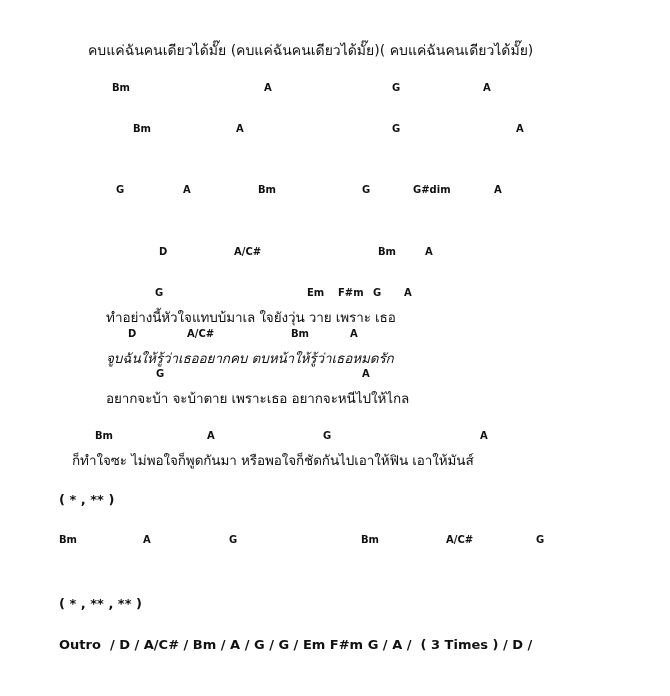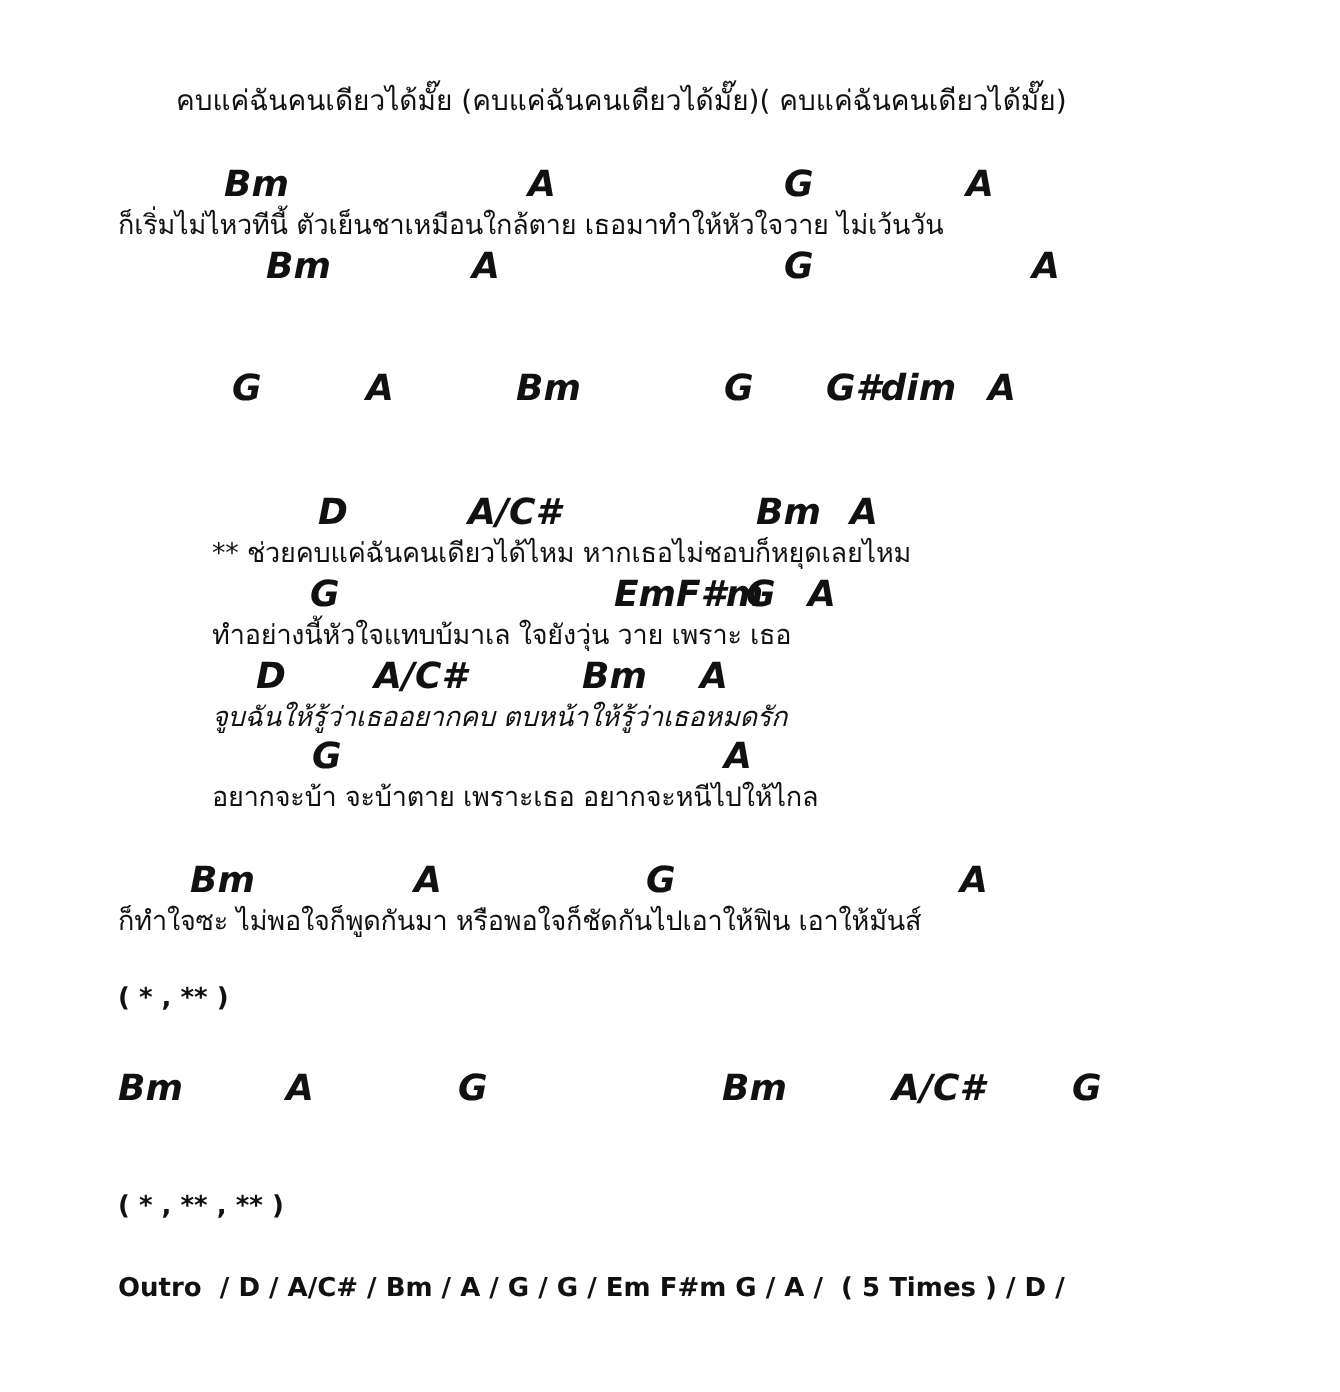--- a/index.html
+++ b/index.html
@@ -1,38 +1,37 @@
 <!DOCTYPE html>
 <html><head>
   <meta charset="utf-8">
   <style>
     html, body { margin: 0; padding: 0; background: #ffffff; }
     body { width: 670px; height: 696px; position: relative; overflow: hidden;
            font-family: "DejaVu Sans", "Liberation Sans", sans-serif; color: #111111; }
     .sheet { position: absolute; left: 0; top: 0; width: 535px; height: 696px; }
     .line { position: absolute; white-space: nowrap; }
     .lyric { font-size: 13.5px; letter-spacing: -0.1px; }
-    .chord { position: absolute; font-weight: bold; font-size: 18px; white-space: nowrap; font-style: italic; }
+    .chord { position: absolute; font-weight: bold; font-size: 10px; white-space: nowrap; }
     .section { font-weight: bold; font-size: 13px; }
     .title { font-size: 14px; }
   </style>
 </head>
 <body>
 
 <div class="sheet">
 
   <div class="line title" style="left:88px; top:39px;">คบแค่ฉันคนเดียวได้มั๊ย (คบแค่ฉันคนเดียวได้มั๊ย)( คบแค่ฉันคนเดียวได้มั๊ย)</div>
 
   <div class="line" style="left:0; top:82px; width:670px; height:16px;">
     <span class="chord" style="left:112px;">Bm</span>
     <span class="chord" style="left:264px;">A</span>
     <span class="chord" style="left:392px;">G</span>
     <span class="chord" style="left:483px;">A</span>
   </div>
-  <div class="line lyric" style="left:59px; top:101px;">ก็เริ่มไม่ไหวทีนี้ ตัวเย็นชาเหมือนใกล้ตาย เธอมาทำให้หัวใจวาย ไม่เว้นวัน</div>
 
   <div class="line" style="left:0; top:123px; width:670px; height:16px;">
     <span class="chord" style="left:133px;">Bm</span>
     <span class="chord" style="left:236px;">A</span>
     <span class="chord" style="left:392px;">G</span>
     <span class="chord" style="left:516px;">A</span>
   </div>
 
   <div class="line" style="left:0; top:184px; width:670px; height:16px;">
     <span class="chord" style="left:116px;">G</span>
@@ -42,21 +41,20 @@
     <span class="chord" style="left:413px;">G#dim</span>
     <span class="chord" style="left:494px;">A</span>
   </div>
 
   <div class="line" style="left:0; top:246px; width:670px; height:16px;">
     <span class="chord" style="left:159px;">D</span>
     <span class="chord" style="left:234px;">A/C#</span>
     <span class="chord" style="left:378px;">Bm</span>
     <span class="chord" style="left:425px;">A</span>
   </div>
-  <div class="line lyric" style="left:106px; top:265px;">** ช่วยคบแค่ฉันคนเดียวได้ไหม หากเธอไม่ชอบก็หยุดเลยไหม</div>
 
   <div class="line" style="left:0; top:287px; width:670px; height:16px;">
     <span class="chord" style="left:155px;">G</span>
     <span class="chord" style="left:307px;">Em</span>
     <span class="chord" style="left:338px;">F#m</span>
     <span class="chord" style="left:373px;">G</span>
     <span class="chord" style="left:404px;">A</span>
   </div>
   <div class="line lyric" style="left:106px; top:306px;">ทำอย่างนี้หัวใจแทบบ้มาเล ใจยังวุ่น  วาย เพราะ เธอ</div>
 
@@ -73,30 +71,30 @@
     <span class="chord" style="left:362px;">A</span>
   </div>
   <div class="line lyric" style="left:106px; top:387px;">อยากจะบ้า จะบ้าตาย เพราะเธอ อยากจะหนีไปให้ไกล</div>
 
   <div class="line" style="left:0; top:430px; width:670px; height:16px;">
     <span class="chord" style="left:95px;">Bm</span>
     <span class="chord" style="left:207px;">A</span>
     <span class="chord" style="left:323px;">G</span>
     <span class="chord" style="left:480px;">A</span>
   </div>
-  <div class="line lyric" style="left:59px; top:449px;">ก็ทำใจซะ ไม่พอใจก็พูดกันมา หรือพอใจก็ชัดกันไปเอาให้ฟิน เอาให้มันส์</div>
+  <div class="line lyric" style="left:72px; top:449px;">ก็ทำใจซะ ไม่พอใจก็พูดกันมา หรือพอใจก็ชัดกันไปเอาให้ฟิน เอาให้มันส์</div>
 
   <div class="line section" style="left:59px; top:492px;">( * , ** )</div>
 
   <div class="line" style="left:0; top:534px; width:670px; height:16px;">
     <span class="chord" style="left:59px;">Bm</span>
     <span class="chord" style="left:143px;">A</span>
     <span class="chord" style="left:229px;">G</span>
     <span class="chord" style="left:361px;">Bm</span>
     <span class="chord" style="left:446px;">A/C#</span>
     <span class="chord" style="left:536px;">G</span>
   </div>
 
   <div class="line section" style="left:59px; top:596px;">( * , ** , ** )</div>
 
-  <div class="line section" style="left:59px; top:637px; white-space:pre;">Outro  / D / A/C# / Bm / A / G / G / Em F#m G / A /  ( 5 Times ) / D /</div>
+  <div class="line section" style="left:59px; top:637px; white-space:pre;">Outro  / D / A/C# / Bm / A / G / G / Em F#m G / A /  ( 3 Times ) / D /</div>
 
 </div>
 
 </body></html>

